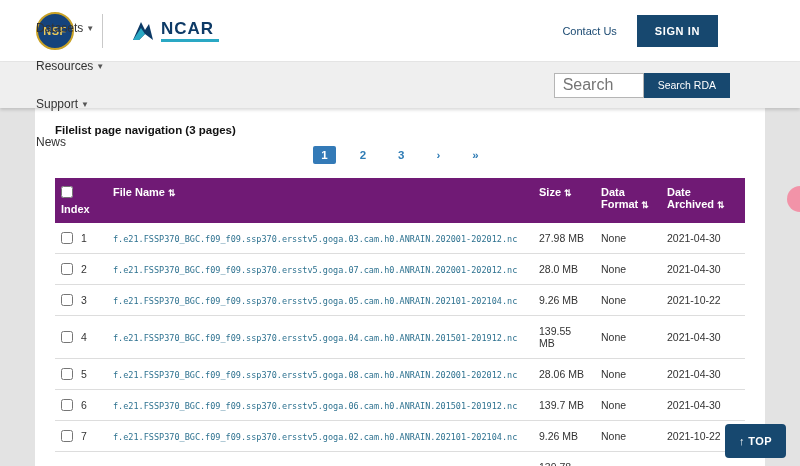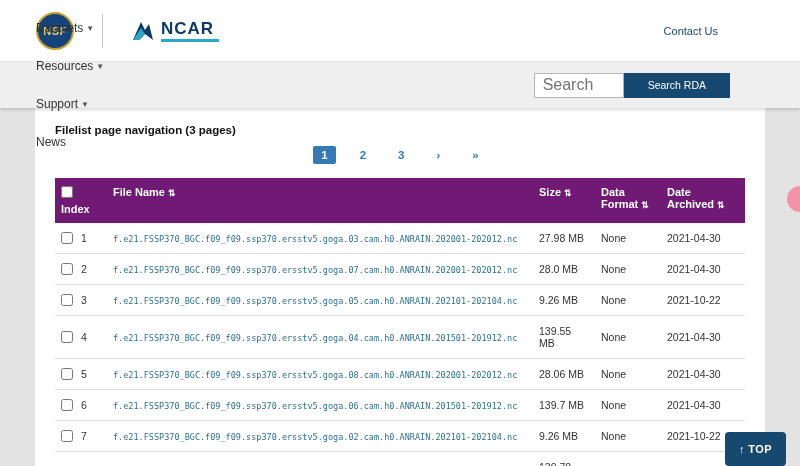--- a/index.html
+++ b/index.html
@@ -37,21 +37,21 @@
   .navbar {
     height:46px; background:#efefef; display:flex; align-items:center;
     padding:0 70px 0 36px; box-shadow:0 2px 3px rgba(0,0,0,.15); position:relative; z-index:2;
   }
   .brand { font-size:14px; font-weight:bold; color:#1a1a1a; line-height:1.15; margin-right:30px; cursor:pointer; }
   .nav-items { display:flex; gap:24px; font-size:12px; color:#333;flex-direction:column; }
   .nav-item { cursor:pointer; white-space:nowrap; }
   .chev { font-size:8px; color:#555; margin-left:3px; vertical-align:1px; }
   .nav-search { margin-left:auto; display:flex; align-items:center; }
   .search-input { width:90px; height:25px; border:1px solid #b5b5b5; padding:0 8px; font-size:16px; background:#fff; }
-  .search-btn { height:25px; background:#17486f; color:#fff; border:none; font-size:10.5px; padding:0 24px; cursor:pointer; }
+  .search-btn { height:25px; background:#17486f; color:#fff; border:none; font-size:10.5px; padding:0 14px; cursor:pointer; }
 
   
   .content { padding:0 35px; }
   .card { background:#fff; min-height:358px; padding:12px 20px 0; }
 
   .pg-title { font-weight:bold; font-size:11.5px; color:#111; margin:4px 0 10px; }
   .pagination { display:flex; justify-content:center; gap:16px; align-items:center; margin-bottom:14px; }
   .page-btn {
     font-size:11.5px; color:#2f7cb5; background:none; border:none;
     padding:3px 8px; font-weight:bold; cursor:pointer;
@@ -70,21 +70,21 @@
   tbody td { border-bottom:1px solid #ddd; padding:9px 6px; vertical-align:middle; }
   .idx-cell { display:flex; align-items:center; gap:8px; }
   input[type="checkbox"] { width:12px; height:12px; margin:0; cursor:pointer; }
   .file-link {
     color:#2e7290; font-family:"DejaVu Sans Mono", monospace; font-size:8.5px;
     text-decoration:none; cursor:pointer; white-space:nowrap;
   }
 
   
   .top-btn {
-    position:absolute; right:14px; bottom:0; background:#17486f; color:#fff;
+    position:absolute; right:14px; bottom:8px; background:#17486f; color:#fff;
     border:none; padding:11px 14px; border-radius:4px; font-size:11px;
     font-weight:bold; cursor:pointer; letter-spacing:.4px;
   }
   .feedback-tab {
     position:absolute; right:-13px; top:186px; width:26px; height:26px;
     border-radius:50%; background:#f293a8; cursor:pointer;
   }
 </style>
 </head>
 <body>
@@ -101,20 +101,21 @@
         <polygon points="2,20 8,20 14,14 10,8" fill="#2aa8c4"></polygon>
       </svg>
       <div class="ncar-text-wrap">
         <span class="ncar-text">NCAR</span>
         <span class="ncar-bar"></span>
       </div>
     </div>
   </div>
   <div class="header-right">
     <a class="contact-link">Contact Us</a>
+    <button class="signin-btn">SIGN IN</button>
   </div>
 </header>
 
 <nav class="navbar">
   <div class="nav-items">
     <span class="nav-item"><span>Datasets</span><span class="chev">▼</span></span>
     <span class="nav-item"><span>Resources</span><span class="chev">▼</span></span>
     <span class="nav-item"><span>Support</span><span class="chev">▼</span></span>
     <span class="nav-item"><span>News</span></span>
   </div>

